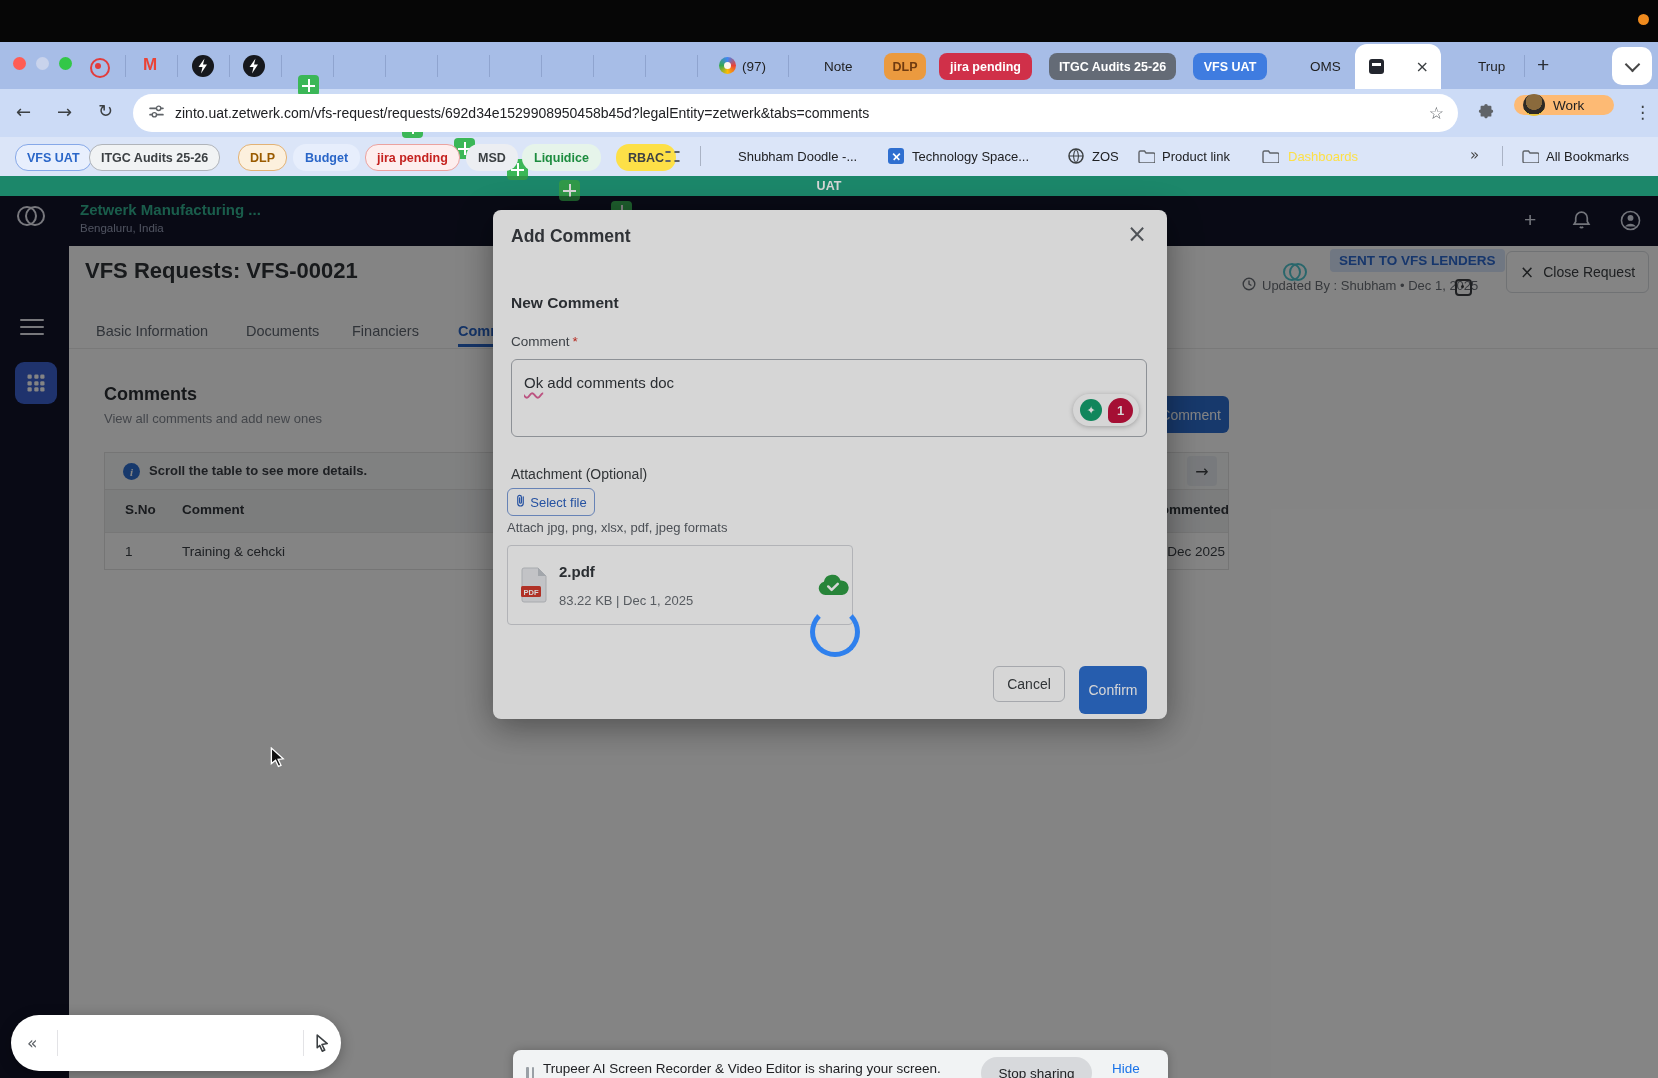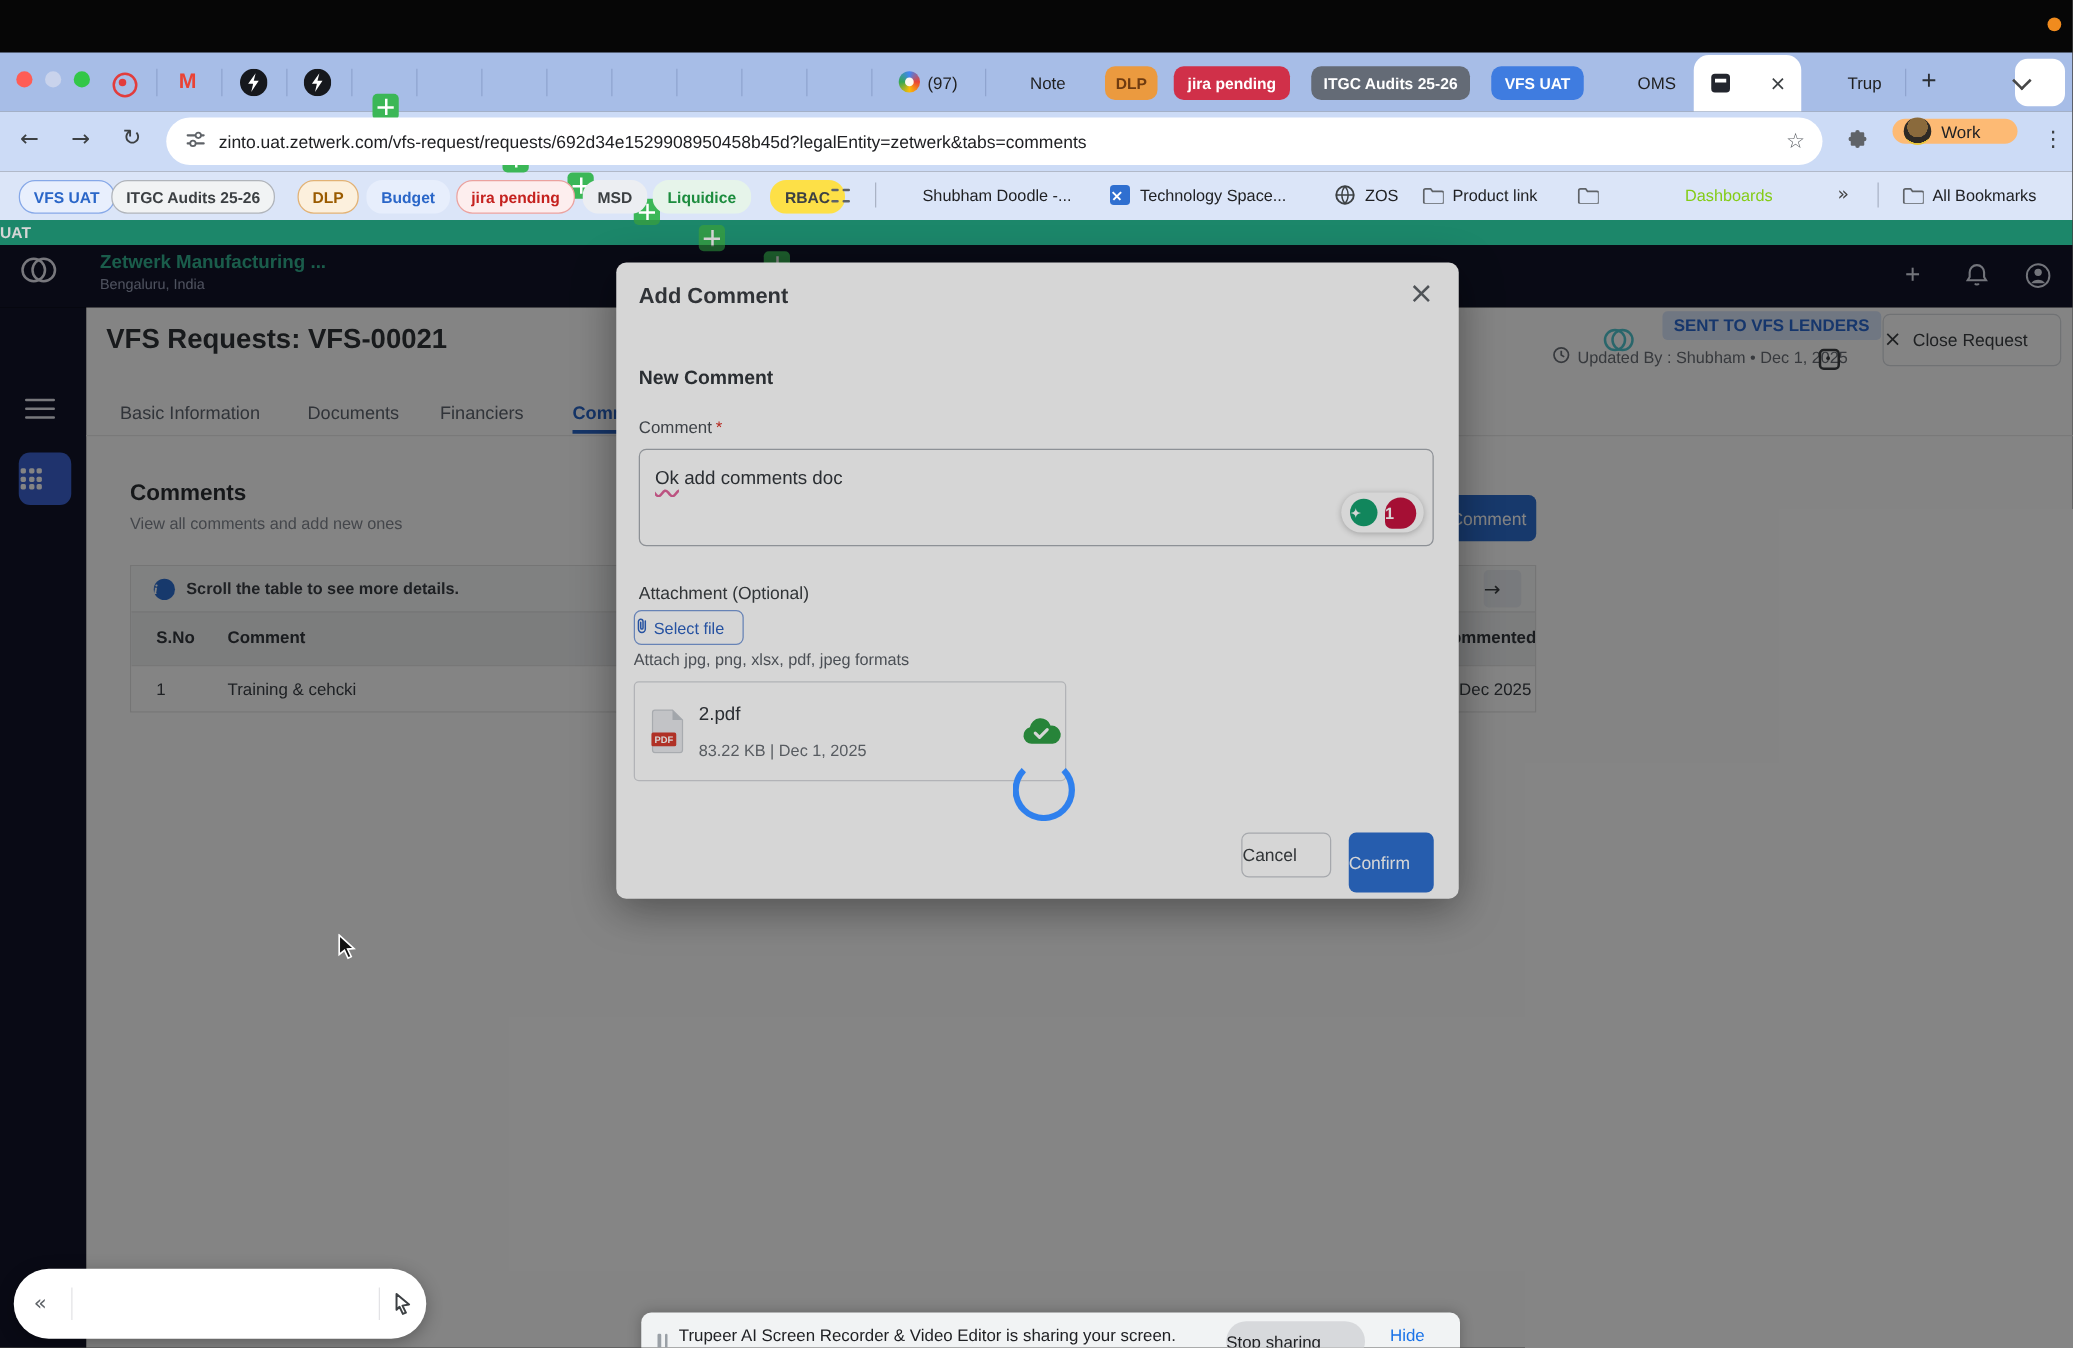--- a/index.html
+++ b/index.html
@@ -1,19 +1,19 @@
 <!DOCTYPE html>
 <html><head>
 <meta charset="utf-8">
 <style>
   html,body{margin:0;padding:0}
   body{width:1658px;height:1078px;position:relative;overflow:hidden;
        font-family:"Liberation Sans",sans-serif;background:#000;font-size:13px;color:#202124}
   .e{position:absolute;display:flex;align-items:center;white-space:nowrap}
-  .c{}
+  .c{justify-content:center}
   
   #menubar{left:0;top:0;width:1658px;height:42px;background:#060606}
   #tabstrip{left:0;top:42px;width:1658px;height:47px;background:#a7bde7}
   #toolbar{left:0;top:89px;width:1658px;height:48px;background:#ccdbf6}
   #bookmarks{left:0;top:137px;width:1658px;height:39px;background:#dbe5f8}
   .tl{width:13px;height:13px;border-radius:50%}
   .sep{width:1px;height:22px;background:#8fa4cf}
   .bsep{width:1px;height:20px;background:#aab3c5}
   .sheet{width:21px;height:21px;background:#3bb757;border-radius:4px;position:relative}
   .sheet::before{content:"";position:absolute;left:9.5px;top:4px;width:2px;height:13px;background:#fff}
@@ -202,21 +202,21 @@
     <svg width="17" height="13" viewBox="0 0 17 13">
       <path d="M1 2.5A1.5 1.5 0 0 1 2.5 1h4L8 3h7.5A1.5 1.5 0 0 1 17 4.5v7a1.5 1.5 0 0 1-1.5 1.5h-13A1.5 1.5 0 0 1 1 11.5z" fill="none" stroke="#5f6368" stroke-width="1.4"></path>
     </svg>
   </div>
 <div class="e" style="left:1162px;top:146px;height:20px;font-size:13px;color:#202124;z-index:2">Product link</div>
 <div class="e" style="left:1262px;top:150px;z-index:2">
     <svg width="17" height="13" viewBox="0 0 17 13">
       <path d="M1 2.5A1.5 1.5 0 0 1 2.5 1h4L8 3h7.5A1.5 1.5 0 0 1 17 4.5v7a1.5 1.5 0 0 1-1.5 1.5h-13A1.5 1.5 0 0 1 1 11.5z" fill="none" stroke="#5f6368" stroke-width="1.4"></path>
     </svg>
   </div>
-<div class="e" style="left:1348px;top:146px;height:20px;font-size:13px;color:#84cc16;z-index:2">Dashboards</div>
+<div class="e" style="left:1288px;top:146px;height:20px;font-size:13px;color:#fde047;z-index:2">Dashboards</div>
 <div class="e glyph" style="left:1470px;top:146px;font-size:15px;color:#444;z-index:2">»</div>
 <div class="e bsep" style="left:1502px;top:146px"></div>
 <div class="e" style="left:1522px;top:150px;z-index:2">
     <svg width="17" height="13" viewBox="0 0 17 13">
       <path d="M1 2.5A1.5 1.5 0 0 1 2.5 1h4L8 3h7.5A1.5 1.5 0 0 1 17 4.5v7a1.5 1.5 0 0 1-1.5 1.5h-13A1.5 1.5 0 0 1 1 11.5z" fill="none" stroke="#5f6368" stroke-width="1.4"></path>
     </svg>
   </div>
 <div class="e" style="left:1546px;top:146px;height:20px;font-size:13px;color:#202124;z-index:2">All Bookmarks</div>
 
 <div class="e c" id="uatbar">
@@ -352,21 +352,21 @@
   <span class="e" style="left:14px;top:310px;font-size:13px;color:#5a5f66">Attach jpg, png, xlsx, pdf, jpeg formats</span>
   <div class="e" style="left:14px;top:335px;width:346px;height:80px;border:1px solid #d4d6da;border-radius:4px;box-sizing:border-box;display:block">
     <span class="e" style="left:13px;top:21px">
       <svg width="27" height="36" viewBox="0 0 27 36">
           <path d="M3 1h14l8 8v24a2 2 0 0 1-2 2H3a2 2 0 0 1-2-2V3a2 2 0 0 1 2-2z" fill="#e7e9ec" stroke="#c9ccd1"></path>
           <path d="M17 1l8 8h-8z" fill="#c2c6cc"></path>
           <rect x="0" y="19" width="20" height="11" rx="1.5" fill="#d23b2e"></rect>
           <text x="2.5" y="27.5" font-size="7.5" font-weight="bold" fill="#ffffff" font-family="Liberation Sans, sans-serif">PDF</text>
         </svg>
     </span>
-    <span class="e" style="left:51px;top:17px;font-size:15px;font-weight:normal;color:#33373c">2.pdf</span>
+    <span class="e" style="left:51px;top:17px;font-size:15px;font-weight:bold;color:#33373c">2.pdf</span>
     <span class="e" style="left:51px;top:47px;font-size:13px;color:#696e74">83.22 KB | Dec 1, 2025</span>
     <span class="e" style="left:308px;top:28px">
       <svg width="33" height="23" viewBox="0 0 34 24">
           <path d="M27 22H9.5A7 7 0 0 1 8 8.2 9 9 0 0 1 25.4 6.8 7.6 7.6 0 0 1 27 22z" fill="#2f9e44"></path>
           <path d="M12.5 13l3.6 3.6 6.4-6.4" stroke="#fff" stroke-width="2.6" fill="none" stroke-linecap="round" stroke-linejoin="round"></path>
         </svg>
     </span>
   </div>
   <div class="e c" style="left:500px;top:456px;width:70px;height:34px;border:1px solid #c6c9ce;border-radius:6px;background:#fff">
     <span style="font-size:14px;color:#3c4043">Cancel</span>

